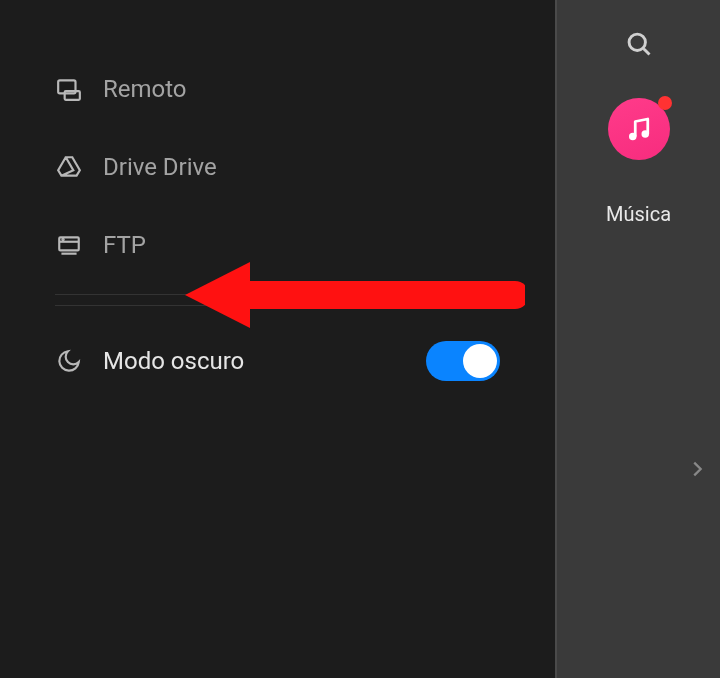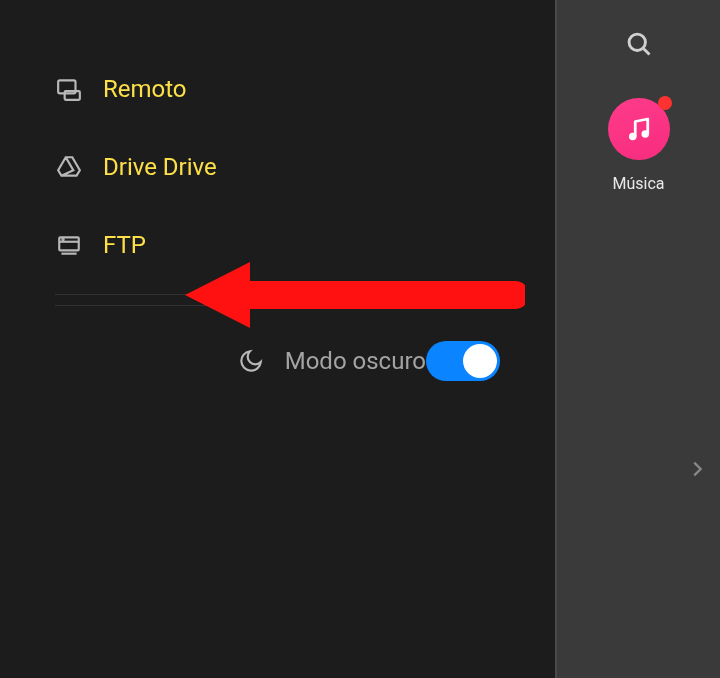--- a/index.html
+++ b/index.html
@@ -18,21 +18,21 @@
     .sidebar {
       width: 555px;
       background: #1c1c1c;
       padding: 50px 0;
       position: relative;
     }
     .menu-item {
       display: flex;
       align-items: center;
       padding: 25px 55px;
-      color: #fde047;
+      color: #a3a3a3;
       font-size: 24px;
       cursor: pointer;
       position: relative;
     }
     .menu-item .icon-slot {
       width: 28px;
       height: 28px;
       margin-right: 20px;
       display: flex;
       align-items: center;
@@ -46,23 +46,23 @@
       stroke-width: 2;
     }
     .divider {
       height: 1px;
       background: #333;
       margin: 10px 55px;
     }
     .toggle-row {
       display: flex;
       align-items: center;
-      justify-content: flex-end;
+      justify-content: space-between;
       padding: 25px 55px;
-      color: #a3a3a3;
+      color: #e5e5e5;
       font-size: 24px;
     }
     .toggle-left {
       display: flex;
       align-items: center;
     }
     .toggle-left .icon-slot {
       width: 28px;
       height: 28px;
       margin-right: 20px;
@@ -146,21 +146,22 @@
       width: 14px;
       height: 14px;
       background: #ff3232;
       border-radius: 50%;
       position: absolute;
       top: -2px;
       right: -2px;
     }
     .app-label {
       color: #e8e8e8;
-      font-size: 16px;
+      font-size: 20px;
+      margin-top: 28px;
     }
     .chevron-right {
       position: absolute;
       right: 12px;
       top: 458px;
     }
     .chevron-right svg {
       width: 22px;
       height: 22px;
       stroke: #888;

